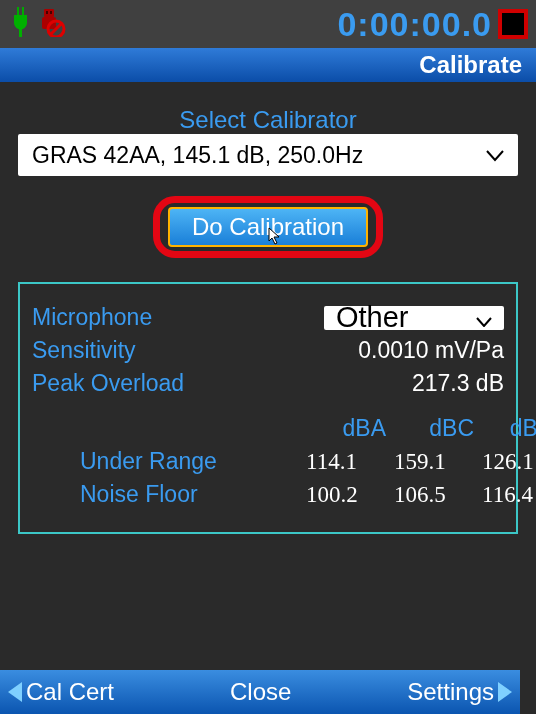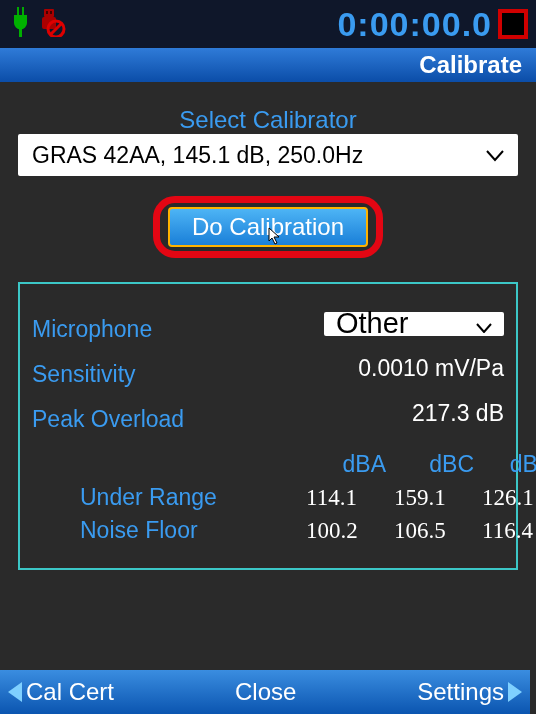--- a/index.html
+++ b/index.html
@@ -9,21 +9,21 @@
     font-family: Arial, Helvetica, sans-serif;
     color: #fff;
     position: relative;
   }
   .status-bar {
     height: 48px;
     display: flex;
     align-items: center;
     justify-content: space-between;
     padding: 0 8px;
-    background: #0f172a;
+    background: #404040;
   }
   .status-left { display: flex; align-items: center; gap: 4px; }
   .timer {
     color: #3a9bf0;
     font-size: 34px;
     font-weight: bold;
     letter-spacing: 1px;
   }
   .stop-box {
     width: 30px; height: 30px;
@@ -98,21 +98,21 @@
     padding: 14px 12px 18px 12px;
     margin-top: 4px;
   }
   .row {
     display: flex;
     align-items: center;
     justify-content: space-between;
     margin: 6px 0;
     font-size: 23px;
   }
-  .row .lab { color: #3a9bf0; margin-top: 12px; }
+  .row .lab { color: #3a9bf0; }
   .row .val { color: #fff; }
   .mic-select {
     background: #fff;
     color: #000;
     width: 180px;
     height: 24px;
     display: flex;
     align-items: center;
     justify-content: space-between;
     padding: 0 12px;
@@ -131,21 +131,21 @@
     gap: 8px;
     align-items: center;
     margin: 6px 0;
   }
   .thead .th { color: #3a9bf0; text-align: right; }
   .thead .th:first-child { text-align: left; }
   .trow .lab { color: #3a9bf0; }
   .trow .cell { color: #fff; text-align: left; font-family: Liberation Serif, serif; }
   .bottom-bar {
     position: absolute;
-    left: 0; right: 6px; bottom: 0;
+    left: 0; right: 16px; bottom: 0;
     height: 44px;
     background: linear-gradient(#3a8de0, #0b55b0);
     display: flex;
     align-items: center;
     justify-content: space-between;
     padding: 0 8px;
     color: #fff;
     font-size: 24px;
   }
   .bb-item { display: flex; align-items: center; gap: 4px; cursor: pointer; }

